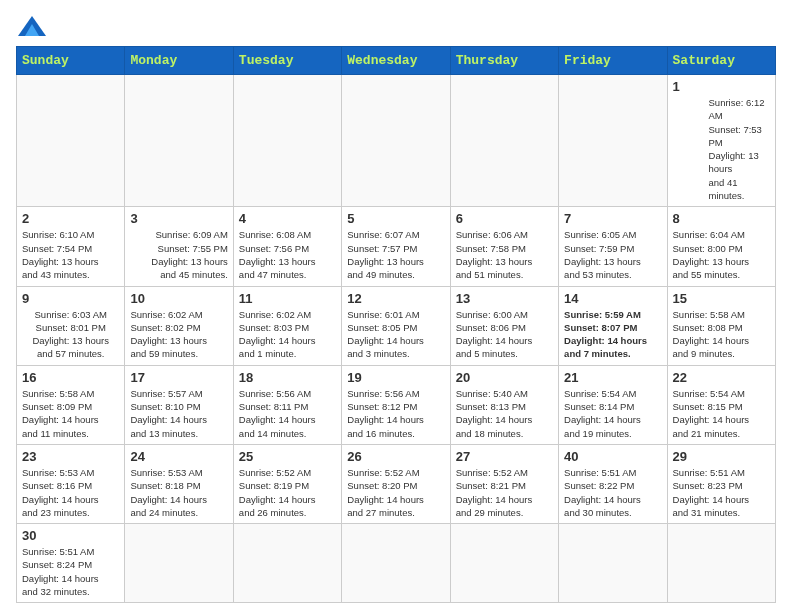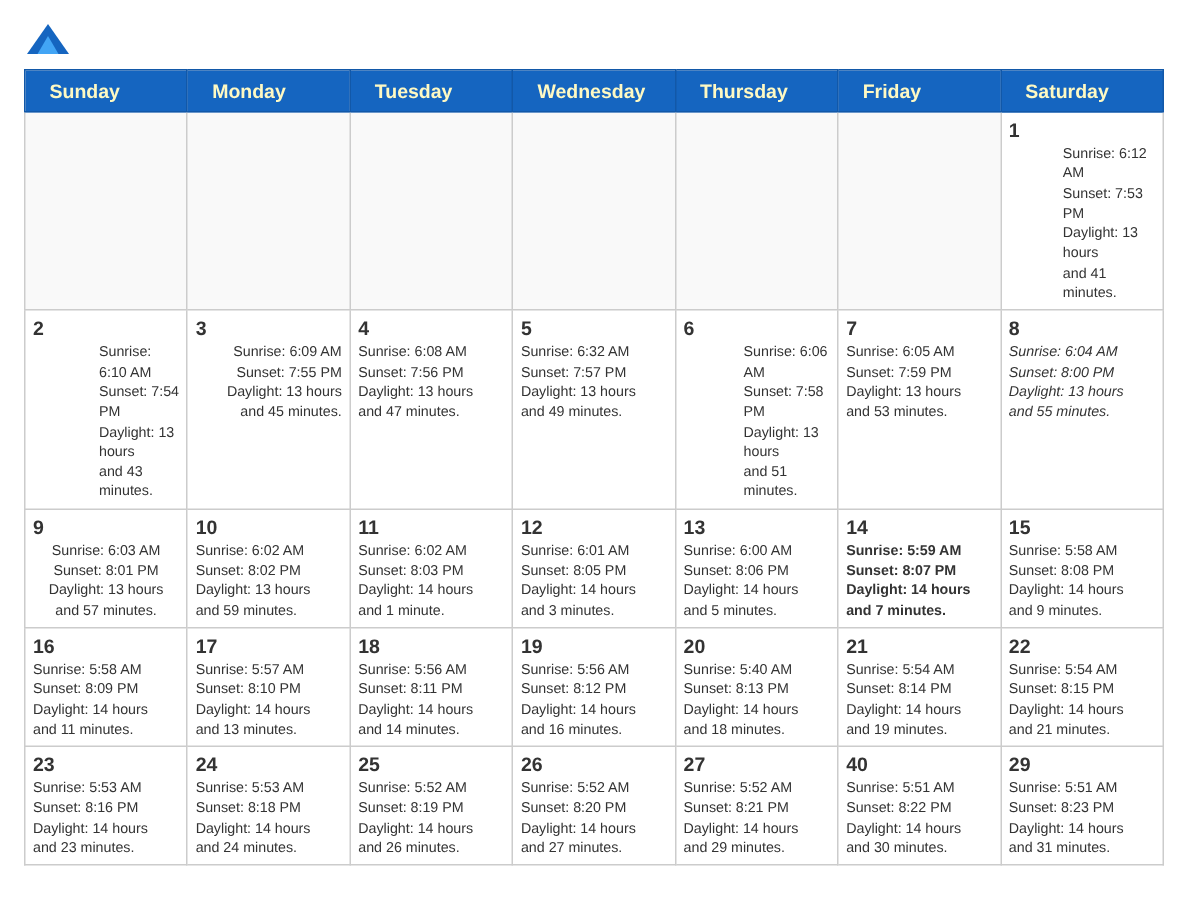--- a/index.html
+++ b/index.html
@@ -49,26 +49,27 @@
       color: #555;
       margin-top: 2px;
     }
     .calendar {
       width: 100%;
       border-collapse: collapse;
       border: 1px solid #ccc;
     }
     .calendar th {
       background-color: #1565c0;
-      color: #fef9c3;
+      color: #bef264;
       font-size: 13px;
       font-weight: bold;
-      padding: 6px 16px;
+      padding: 6px 5px;
       text-align: left;
       border: 1px solid #1258a8;
+      font-family: Liberation Mono, monospace;
     }
     .calendar td {
       border: 1px solid #ccc;
       vertical-align: top;
       padding: 4px 5px;
       font-size: 10px;
       color: #333;
       width: calc(100% / 7);
       min-height: 70px;
     }
@@ -135,63 +136,63 @@
           <span class="day-number">1</span>
           <div class="day-info" style="white-space: pre-line; margin-left: 36px;">Sunrise: 6:12 AM
 Sunset: 7:53 PM
 Daylight: 13 hours
 and 41 minutes.</div>
         </td>
       </tr>
       <tr>
         <td>
           <span class="day-number">2</span>
-          <div class="day-info" style="white-space: pre-line; margin-left: 44px;">Sunrise: 6:10 AM
+          <div class="day-info" style="white-space: pre-line;">Sunrise: 6:10 AM
 Sunset: 7:54 PM
 Daylight: 13 hours
 and 43 minutes.</div>
         </td>
         <td>
           <span class="day-number">3</span>
           <div class="day-info" style="white-space: pre-line; text-align: right;">Sunrise: 6:09 AM
 Sunset: 7:55 PM
 Daylight: 13 hours
 and 45 minutes.</div>
         </td>
         <td>
           <span class="day-number">4</span>
           <div class="day-info" style="white-space: pre-line;">Sunrise: 6:08 AM
 Sunset: 7:56 PM
 Daylight: 13 hours
 and 47 minutes.</div>
         </td>
         <td>
           <span class="day-number">5</span>
-          <div class="day-info" style="white-space: pre-line;">Sunrise: 6:32 AM
+          <div class="day-info" style="white-space: pre-line;">Sunrise: 6:07 AM
 Sunset: 7:57 PM
 Daylight: 13 hours
 and 49 minutes.</div>
         </td>
         <td>
           <span class="day-number">6</span>
-          <div class="day-info" style="white-space: pre-line; margin-left: 40px;">Sunrise: 6:06 AM
+          <div class="day-info" style="white-space: pre-line;">Sunrise: 6:06 AM
 Sunset: 7:58 PM
 Daylight: 13 hours
 and 51 minutes.</div>
         </td>
         <td>
           <span class="day-number">7</span>
           <div class="day-info" style="white-space: pre-line;">Sunrise: 6:05 AM
 Sunset: 7:59 PM
 Daylight: 13 hours
 and 53 minutes.</div>
         </td>
         <td>
           <span class="day-number">8</span>
-          <div class="day-info" style="white-space: pre-line; font-style: italic;">Sunrise: 6:04 AM
+          <div class="day-info" style="white-space: pre-line;">Sunrise: 6:04 AM
 Sunset: 8:00 PM
 Daylight: 13 hours
 and 55 minutes.</div>
         </td>
       </tr>
       <tr>
         <td>
           <span class="day-number">9</span>
           <div class="day-info" style="white-space: pre-line; text-align: center;">Sunrise: 6:03 AM
 Sunset: 8:01 PM
@@ -335,15 +336,30 @@
 Daylight: 14 hours
 and 30 minutes.</div>
         </td>
         <td>
           <span class="day-number">29</span>
           <div class="day-info" style="white-space: pre-line;">Sunrise: 5:51 AM
 Sunset: 8:23 PM
 Daylight: 14 hours
 and 31 minutes.</div>
         </td>
+      </tr>
+      <tr>
+        <td>
+          <span class="day-number">30</span>
+          <div class="day-info" style="white-space: pre-line;">Sunrise: 5:51 AM
+Sunset: 8:24 PM
+Daylight: 14 hours
+and 32 minutes.</div>
+        </td>
+        <td class="empty-cell"></td>
+        <td class="empty-cell"></td>
+        <td class="empty-cell"></td>
+        <td class="empty-cell"></td>
+        <td class="empty-cell"></td>
+        <td class="empty-cell"></td>
       </tr>
     </tbody>
 </table>
 
 </body></html>

